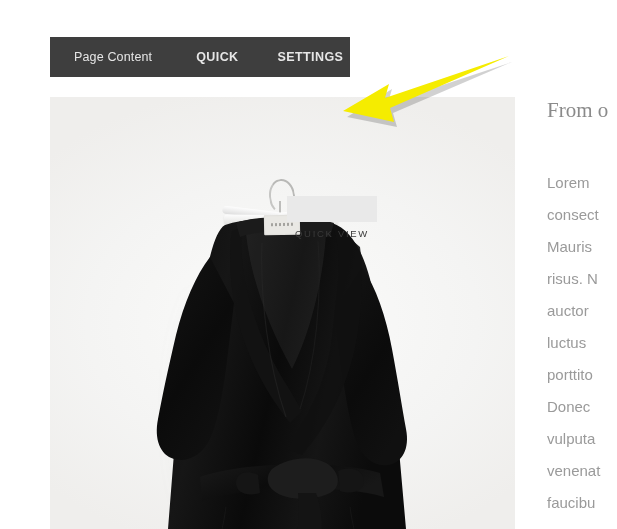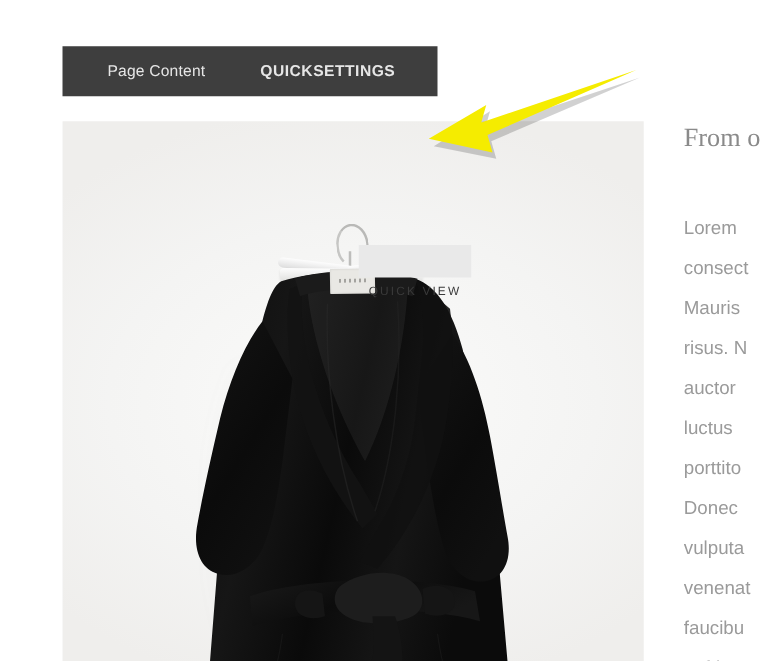--- a/index.html
+++ b/index.html
@@ -30,21 +30,20 @@
   #toolbar {
     position: absolute;
     left: 50px;
     top: 37px;
     width: 300px;
     height: 40px;
     background: #3e3e3e;
     display: flex;
     align-items: center;
     box-sizing: border-box;
-    padding-left: 12px;
   }
   .tb-item {
     color: #e6e6e6;
     font-family: "Liberation Sans", sans-serif;
     font-size: 12.5px;
     line-height: 40px;
     white-space: nowrap;
     cursor: pointer;
     user-select: none;
   }
@@ -52,20 +51,21 @@
     margin-left: 24px;
     font-weight: 400;
     letter-spacing: 0.15px;
   }
   #tb-edit {
     margin-left: 44px;
     font-weight: 700;
     letter-spacing: 0.4px;
   }
   #tb-settings {
+    margin-left: 39px;
     font-weight: 700;
     letter-spacing: 0.4px;
   }
 
   
   #product-panel {
     position: absolute;
     left: 50px;
     top: 97px;
     width: 465px;

